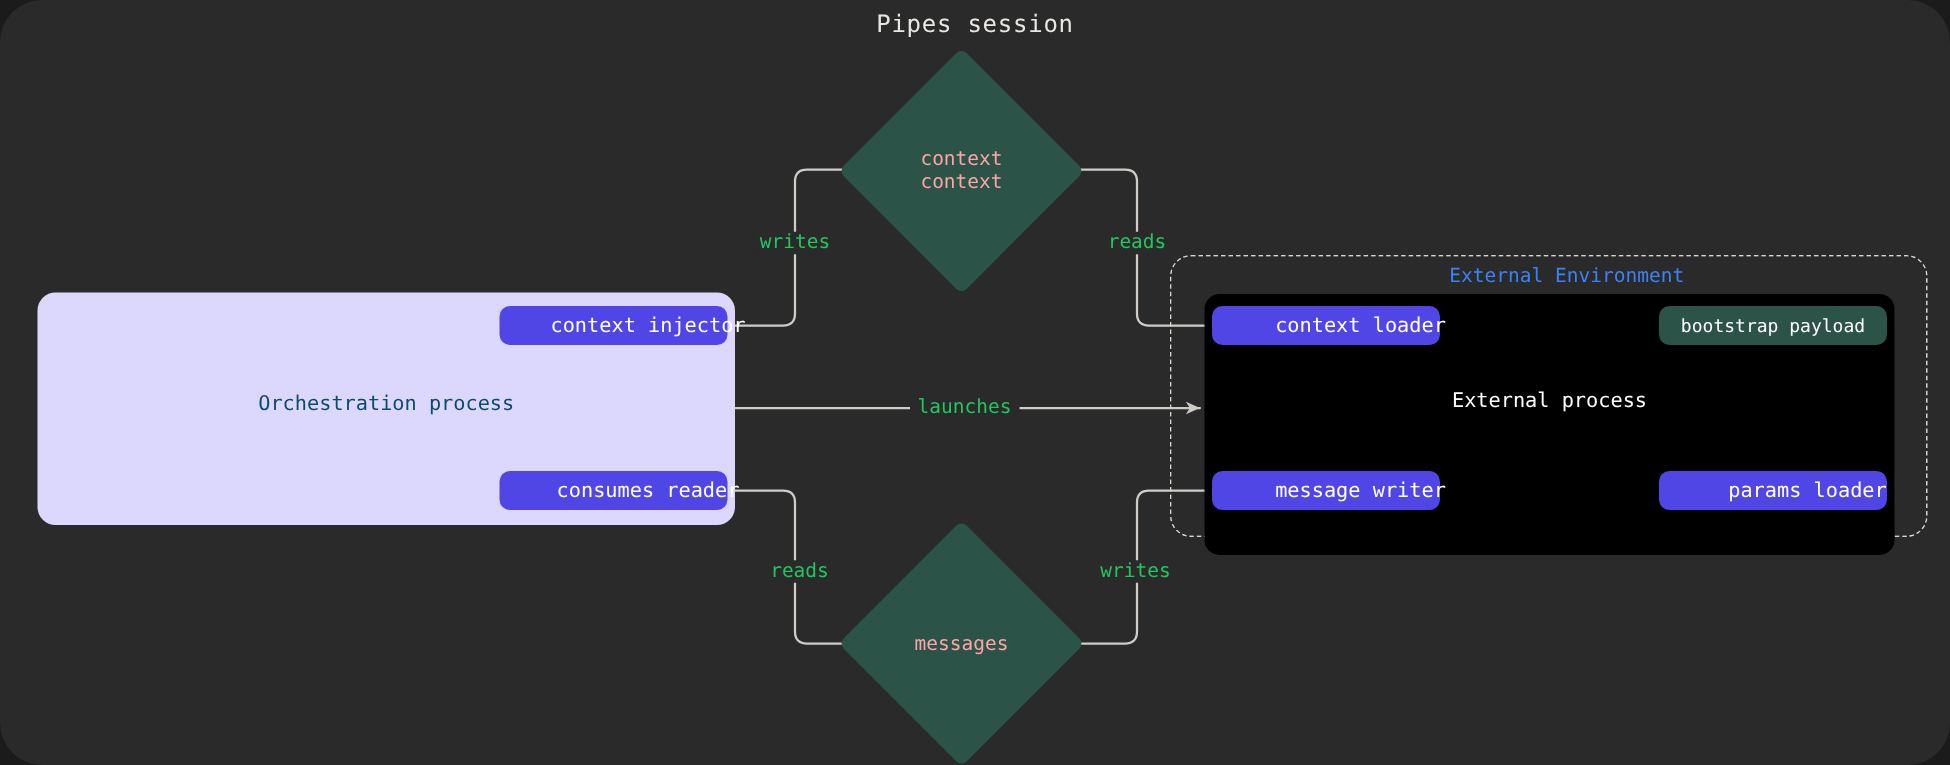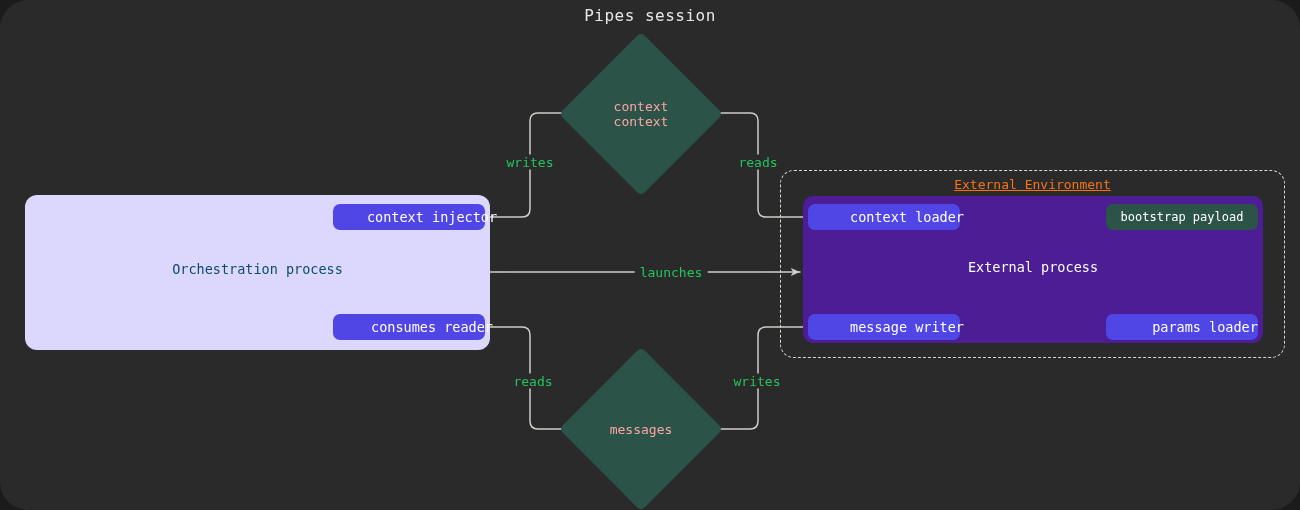--- a/index.html
+++ b/index.html
@@ -113,33 +113,32 @@
   
   #external-environment {
     left: 780px; top: 170px;
     width: 505px; height: 188px;
     border: 1.6px dashed #d9d6d1;
     border-radius: 14px;
     background: transparent;
   }
   #external-environment-label {
     position: absolute;
-    left: 0; top: 6px;
+    left: 12px; top: 6px;
     width: 100%;
     text-align: center;
-    color: #f97316;
+    color: #3b82f6;
     font-size: 13px;
-    text-decoration: underline;
   }
 
   
   #external-process {
     left: 803px; top: 196px;
-    width: 460px; height: 147px;
-    background: #4c1d95;
+    width: 460px; height: 174px;
+    background: #000000;
     border-radius: 10px;
   }
   #external-process-label {
     position: absolute;
     left: 0; top: 63px;
     width: 100%;
     text-align: center;
     color: #ffffff;
     font-size: 13.5px;
   }
@@ -184,21 +183,21 @@
       <path d="M 960 217 L 1098 217" marker-end="url(#arrow)"></path>
 
       <path d="M 884 314 L 884 306 Q 884 298 892 298 L 1135 298 Q 1143 298 1143 290 L 1143 238" marker-end="url(#arrow)"></path>
 
       <path d="M 1189 314 L 1189 238" marker-end="url(#arrow)"></path>
     </g>
   </svg>
 
   <div class="edge-label" style="left:530px; top:162px;">writes</div>
   <div class="edge-label" style="left:758px; top:162px;">reads</div>
-  <div class="edge-label" style="left:671px; top:272px;">launches</div>
+  <div class="edge-label" style="left:643px; top:272px;">launches</div>
   <div class="edge-label" style="left:533px; top:381px;">reads</div>
   <div class="edge-label" style="left:757px; top:381px;">writes</div>
   <div class="edge-label on-gray" style="left:1029px; top:217px;">consumes</div>
   <div class="edge-label on-gray" style="left:1029px; top:298px;">consumes</div>
   <div class="edge-label on-gray" style="left:1181px; top:272px;">loads</div>
 
   <div class="node" id="orchestration">
     <div id="orchestration-label">Orchestration process</div>
   </div>
 

